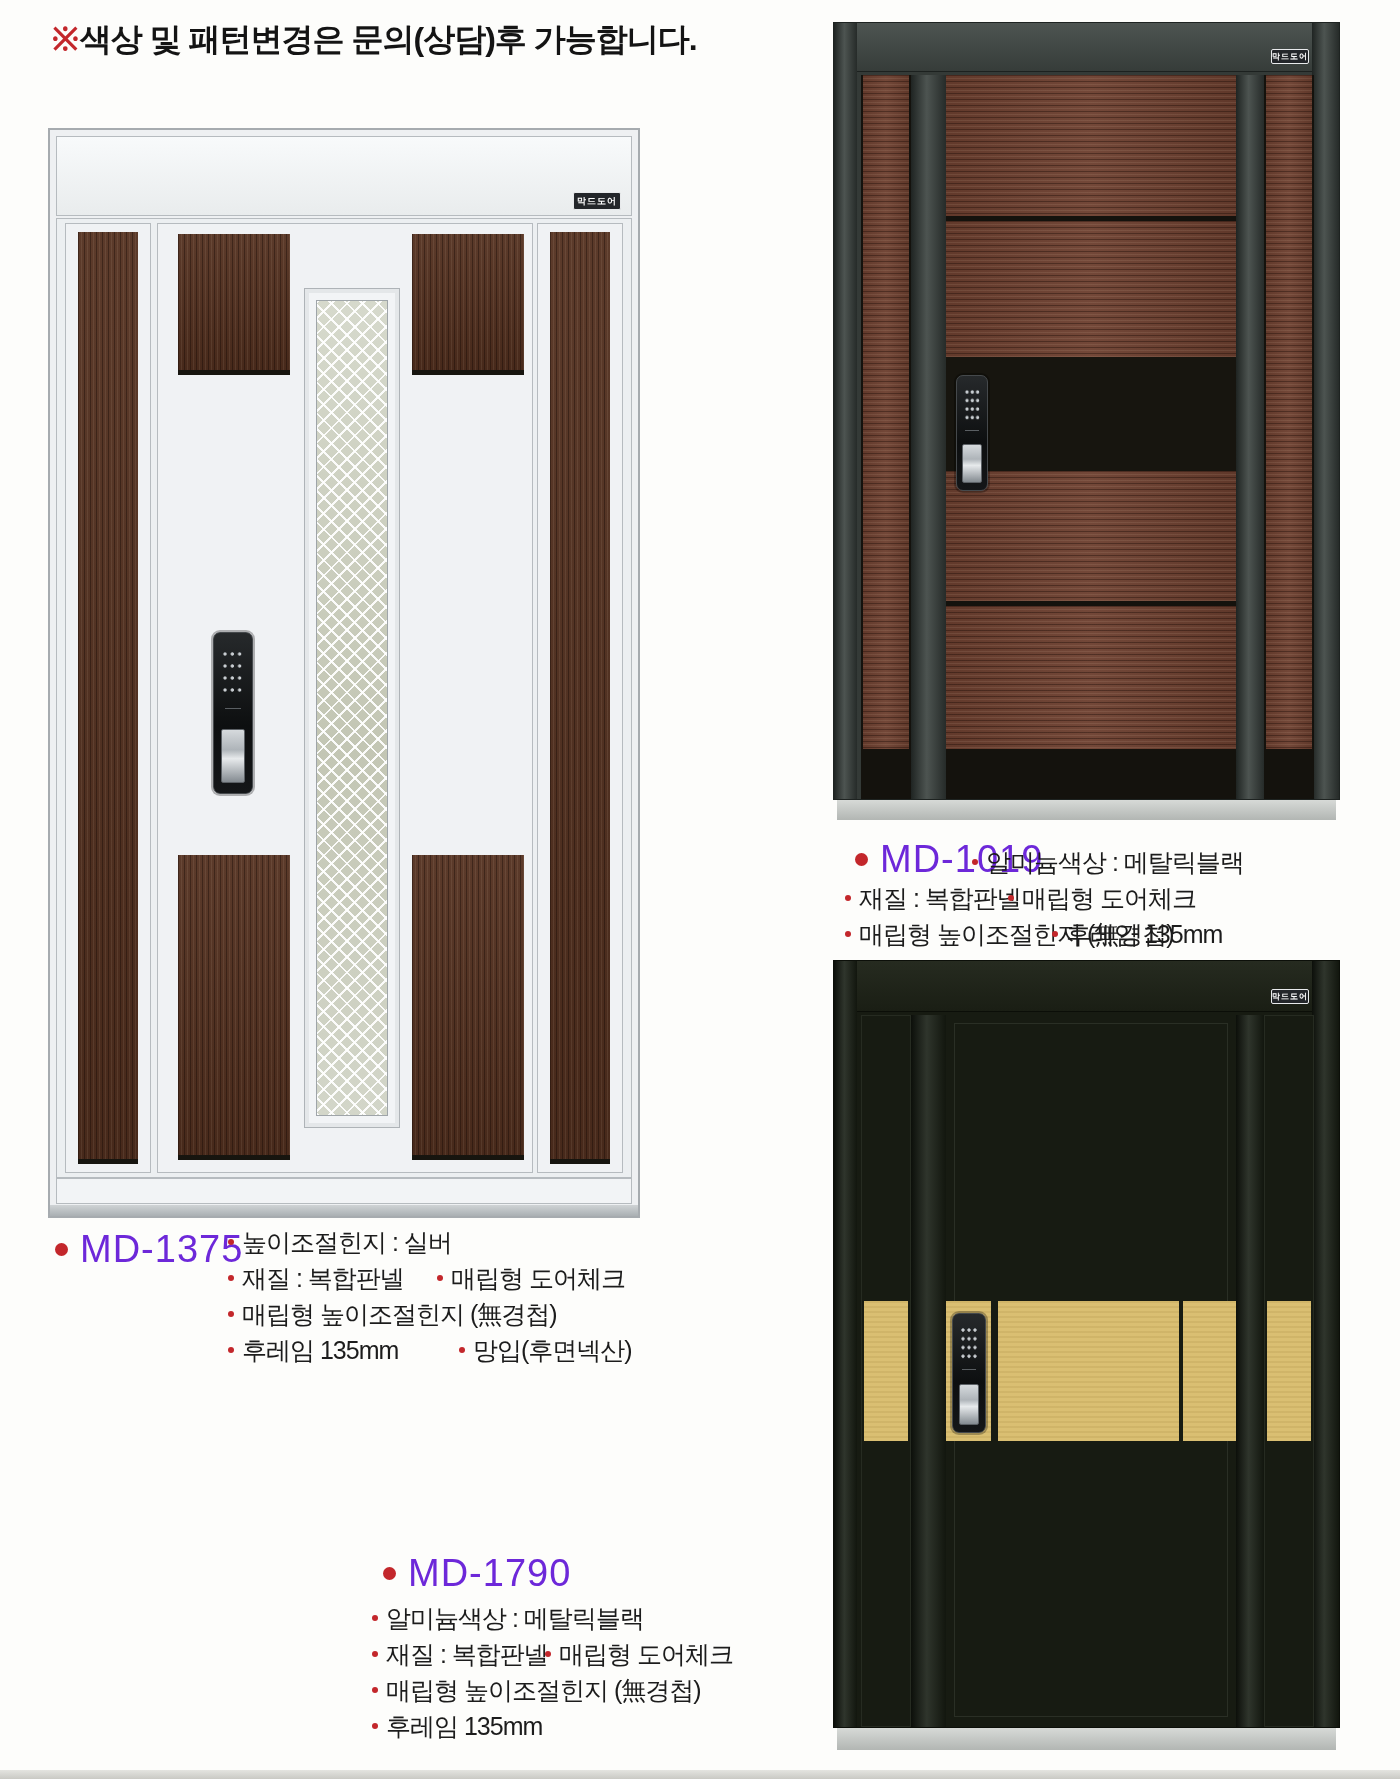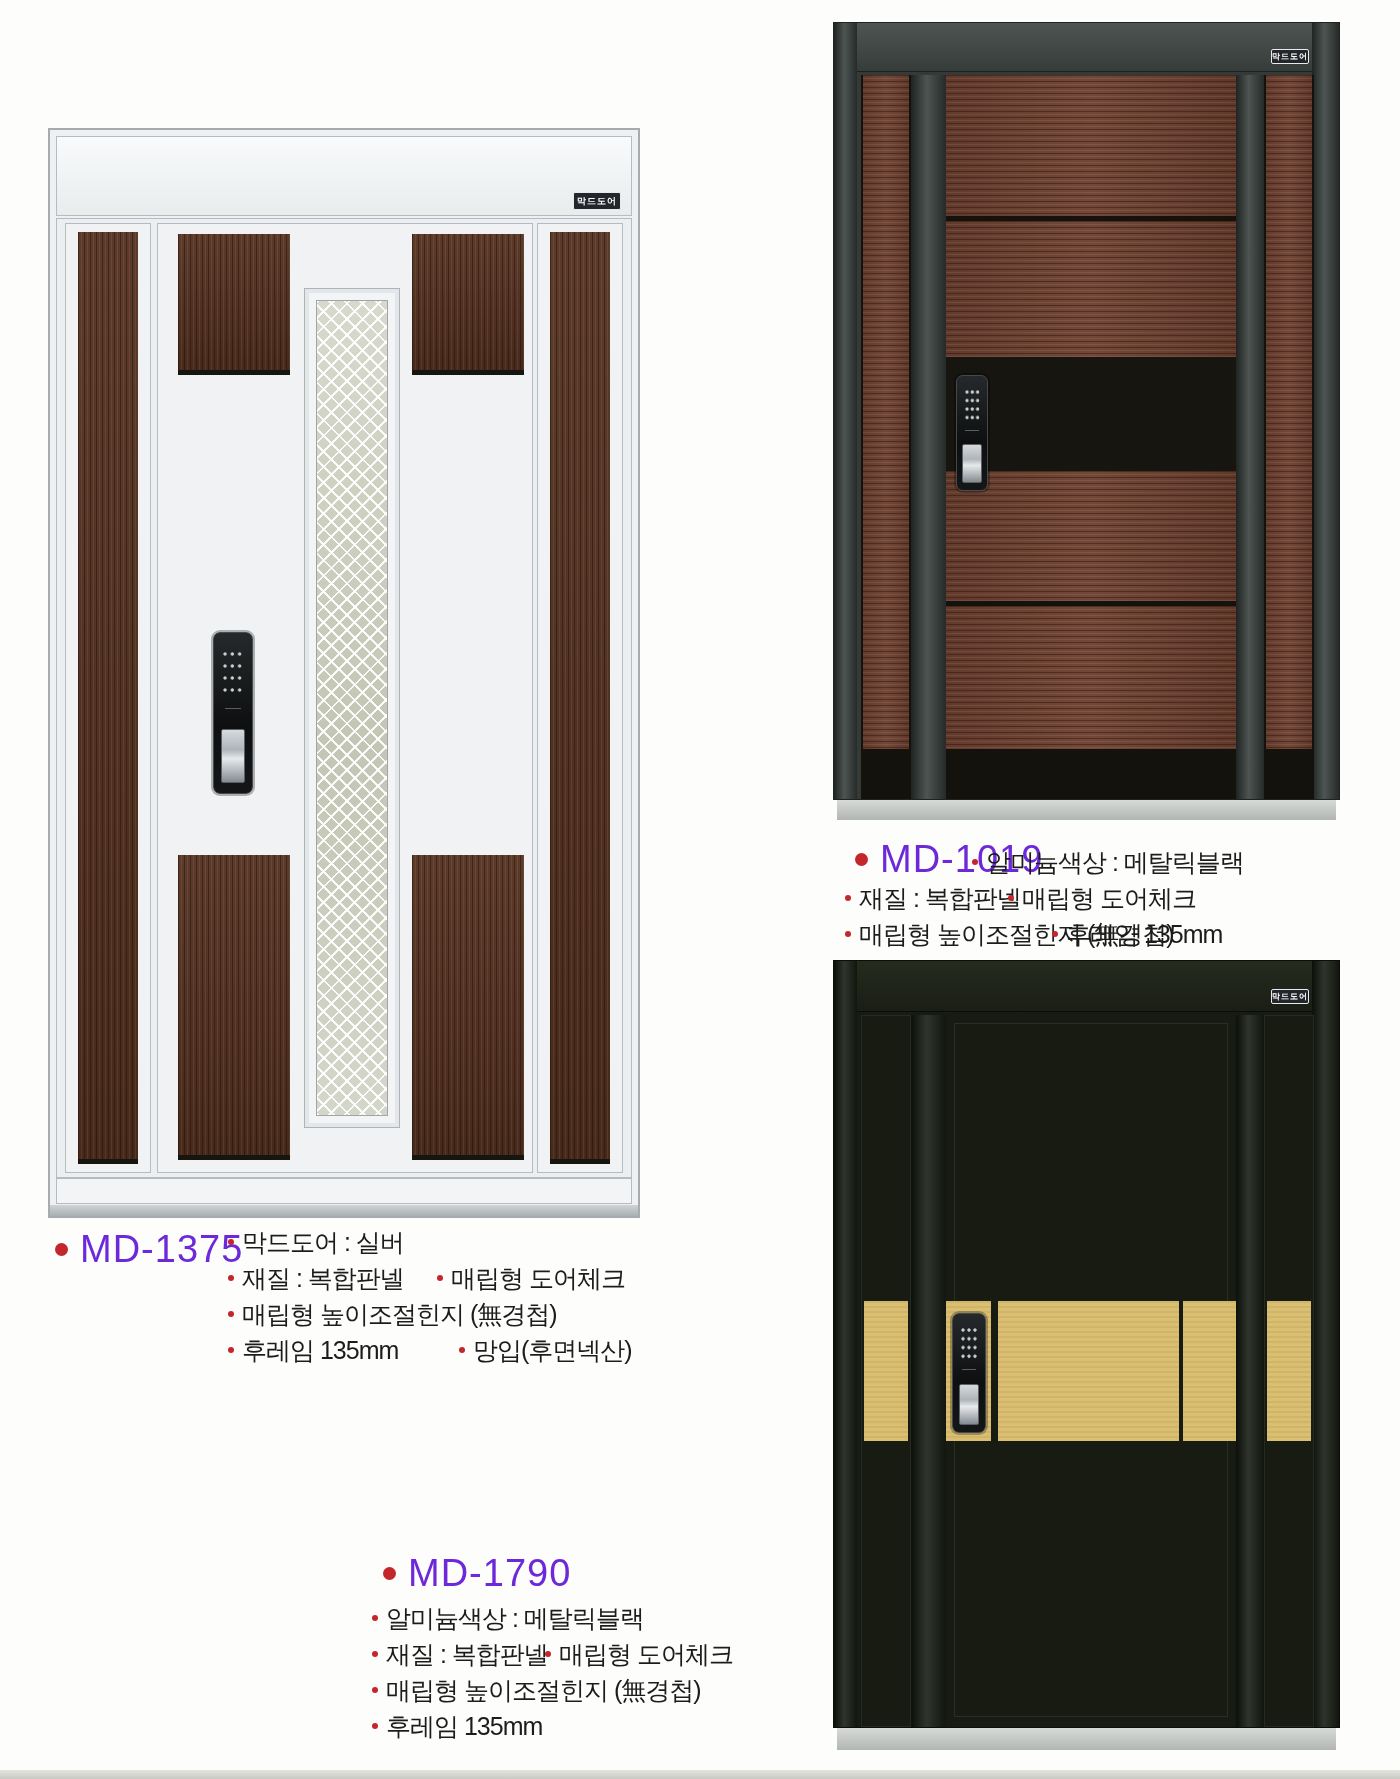--- a/index.html
+++ b/index.html
@@ -53,20 +53,23 @@
   .d1-panelbox{background:#f0f2f4;border:1px solid #b6bbbf;}
   .darkline-bottom{border-bottom:5px solid #17150f;}
 
   .scan-edge{background:linear-gradient(180deg,#e4e4e0,#c9c9c4);}
 </style>
 </head>
 <body>
 
 <div class="canvas">
 
+  <div class="abs note" style="left:52px;top:16px;">
+    <span class="mark">※</span><span>색상 및 패턴변경은 문의(상담)후 가능합니다.</span>
+  </div>
 
   <div class="abs d1-frame" style="left:48px;top:128px;width:588px;height:1086px;">
 
     <div class="abs" style="left:6px;top:6px;right:6px;height:78px;background:linear-gradient(#f8fafb,#e9eced);border:1px solid #b6bbbf;">
       <div class="abs badge" style="right:10px;bottom:5px;width:46px;height:16px;line-height:16px;">막드도어</div>
     </div>
 
     <div class="abs" style="left:6px;top:88px;right:6px;bottom:38px;background:#eceff1;border:1px solid #b6bbbf;">
 
       <div class="abs d1-panelbox" style="left:8px;top:4px;width:84px;bottom:4px;">
@@ -177,21 +180,21 @@
       </div>
     </div>
 
     <div class="abs" style="left:4px;right:4px;bottom:0;height:22px;background:linear-gradient(#d7dad7,#b2b6b3);"></div>
   </div>
 
   <div class="abs ptitle" style="left:55px;top:1228px;">
     <span class="tdot"></span><span>MD-1375</span>
   </div>
   <div class="abs spec" style="left:228px;top:1226px;">
-    <span class="sdot"></span><span>막드도어 : 실버</span>
+    <span class="sdot"></span><span>높이조절힌지 : 실버</span>
   </div>
   <div class="abs spec" style="left:228px;top:1262px;">
     <span class="sdot"></span><span>재질 : 복합판넬</span>
   </div>
   <div class="abs spec" style="left:437px;top:1262px;">
     <span class="sdot"></span><span>매립형 도어체크</span>
   </div>
   <div class="abs spec" style="left:228px;top:1298px;">
     <span class="sdot"></span><span>매립형 높이조절힌지 (無경첩)</span>
   </div>

